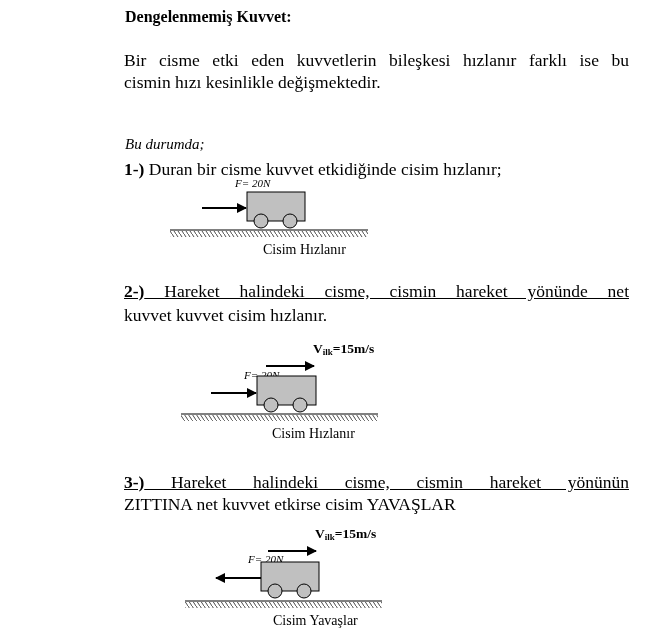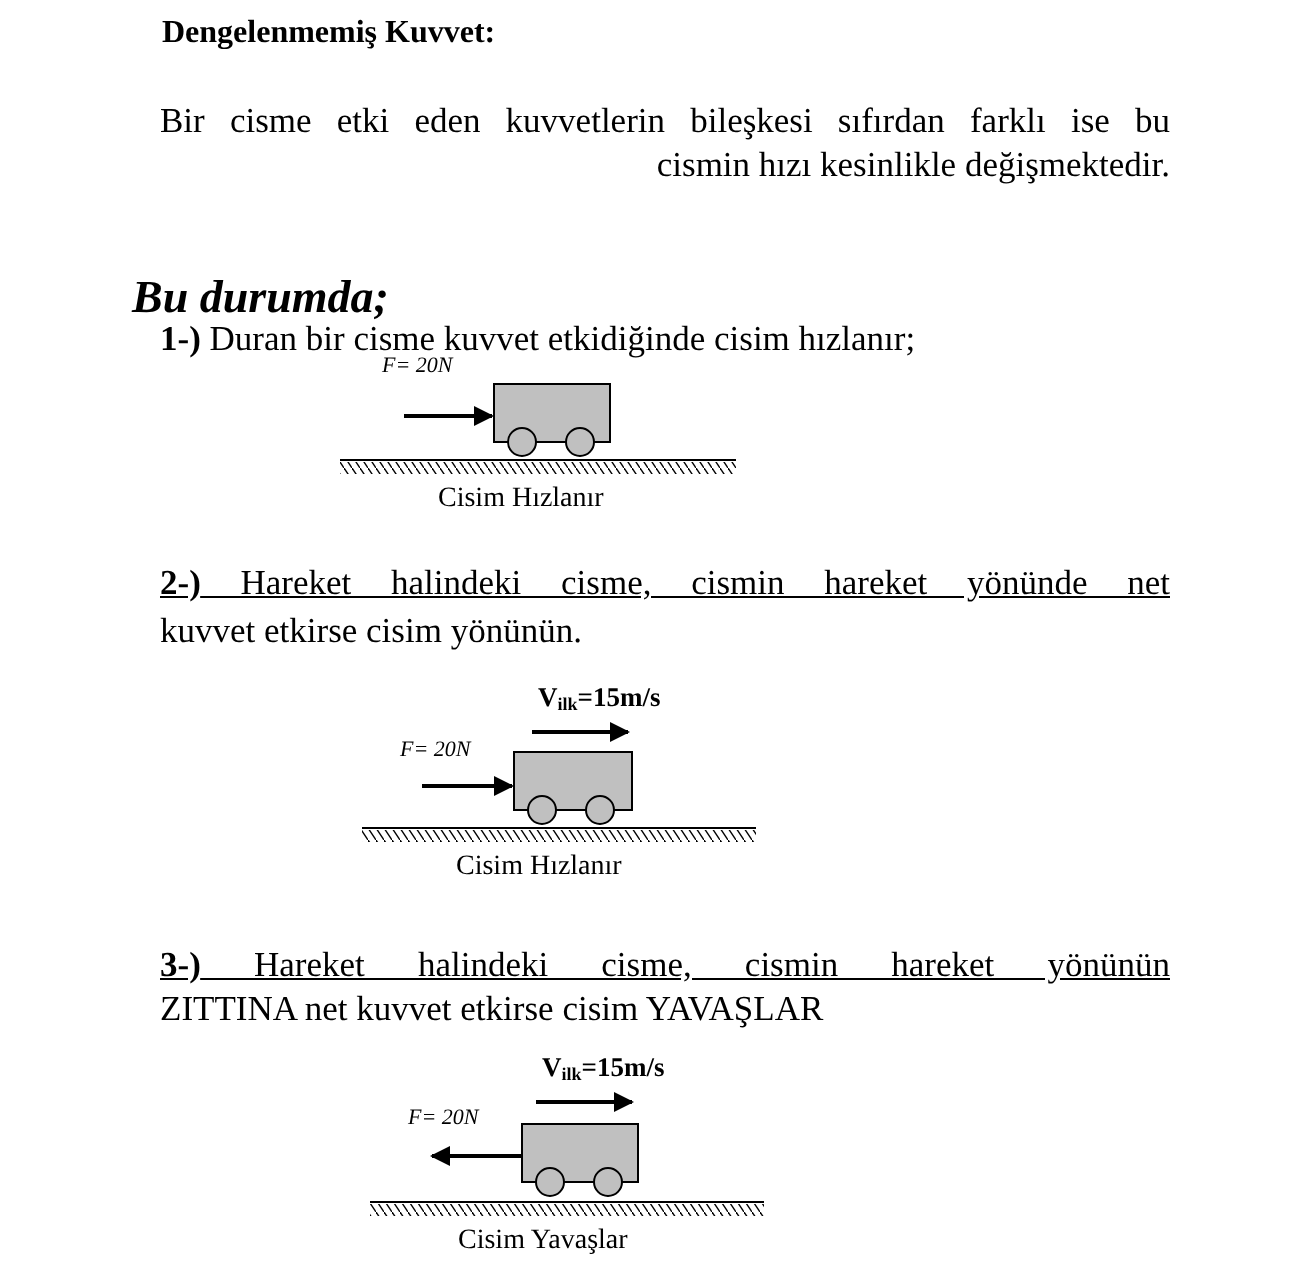--- a/index.html
+++ b/index.html
@@ -1,50 +1,50 @@
 <!DOCTYPE html>
 <html><head>
 <meta charset="utf-8">
 <style>
   html, body { margin: 0; padding: 0; background: #ffffff; }
   body { width: 658px; height: 643px; position: relative; overflow: hidden;
          font-family: "Liberation Serif", serif; color: #000; }
-  .abs { position: absolute; white-space: nowrap; }
+  .abs { position: absolute; white-space: nowrap; margin-left: 44px; }
   .heading { left: 81px; top: 8px; font-size: 16px; font-weight: bold; }
   .para { left: 80px; font-size: 17.5px; line-height: 22px; width: 505px; }
   .just { text-align: justify; text-align-last: justify; white-space: normal; }
-  .subhead { left: 66px; top: 136px; font-size: 23px; font-weight: bold; font-style: italic; }
+  .subhead { left: 81px; top: 136px; font-size: 15px; font-weight: normal; font-style: italic; }
   .num { font-weight: bold; }
   .caption { font-size: 14px; }
   .flabel { font-size: 11px; font-style: italic; }
   .vlabel { font-size: 13.5px; font-weight: bold; }
   .vlabel sub { font-size: 9px; vertical-align: -2px; }
   svg.diag { position: absolute; left: 0; top: 0; }
 </style>
 </head>
 <body>
 
 <div class="abs heading">Dengelenmemiş Kuvvet:</div>
 
-<div class="abs para just" style="top:49px;"> Bir cisme etki eden kuvvetlerin bileşkesi sıfırdan farklı ise bu</div>
-<div class="abs para" style="top:71px;text-align:right;">cismin hızı kesinlikle değişmektedir.</div>
+<div class="abs para just" style="top:49px;"> Bir cisme etki eden kuvvetlerin bileşkesi hızlanır farklı ise bu</div>
+<div class="abs para" style="top:71px;">cismin hızı kesinlikle değişmektedir.</div>
 
 <div class="abs subhead">Bu durumda;</div>
 
 <div class="abs para" style="top:158px;">
   <span class="num">1-)</span><span> Duran bir cisme kuvvet etkidiğinde cisim hızlanır;</span>
 </div>
 
 <div class="abs flabel" style="left:191px; top:177px;">F= 20N</div>
 <div class="abs caption" style="left:219px; top:242px;">Cisim Hızlanır</div>
 
 <div class="abs para just" style="top:280px;text-decoration:underline;">
   <span class="num">2-)</span><span> Hareket halindeki cisme, cismin hareket yönünde net</span>
 </div>
-<div class="abs para" style="top:304px;">kuvvet etkirse cisim yönünün.</div>
+<div class="abs para" style="top:304px;">kuvvet kuvvet cisim hızlanır.</div>
 
 <div class="abs vlabel" style="left:269px; top:341px;"><span>V</span><sub>ilk</sub><span>=15m/s</span></div>
 <div class="abs flabel" style="left:200px; top:369px;">F= 20N</div>
 <div class="abs caption" style="left:228px; top:426px;">Cisim Hızlanır</div>
 
 <div class="abs para just" style="top:471px;text-decoration:underline;">
   <span class="num">3-)</span><span> Hareket halindeki cisme, cismin hareket yönünün</span>
 </div>
 <div class="abs para" style="top:493px;">ZITTINA  net  kuvvet etkirse cisim YAVAŞLAR</div>
 

